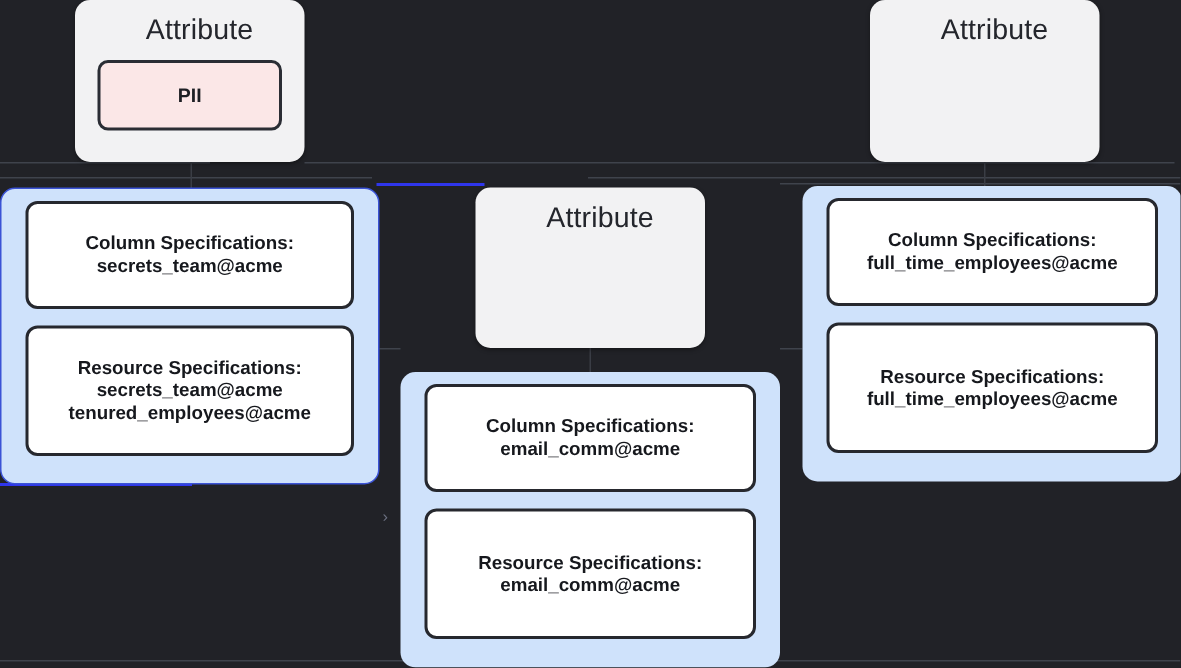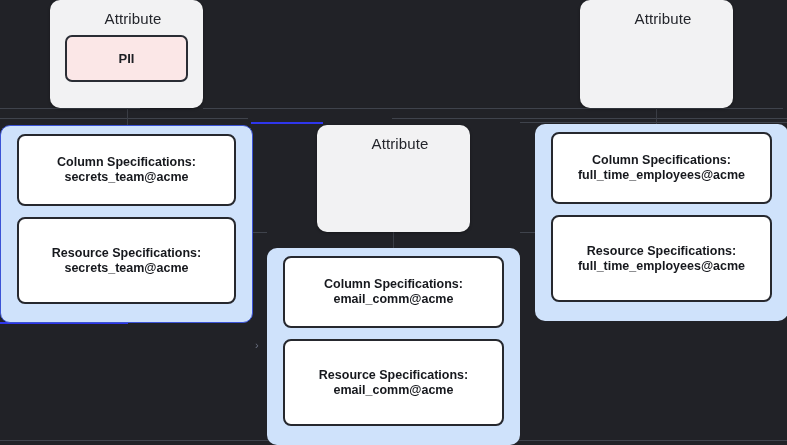--- a/index.html
+++ b/index.html
@@ -28,21 +28,21 @@
     position: absolute;
     background: #f2f2f3;
     border-radius: 10px;
     box-sizing: border-box;
     display: flex;
     flex-direction: column;
     align-items: center;
     box-shadow: 0 1px 3px rgba(0,0,0,0.35);
   }
   .attr-title {
-    font-size: 15px;
+    font-size: 19px;
     color: #24262c;
     font-weight: 400;
     margin-top: 10px;
     margin-bottom: 8px;
     letter-spacing: 0.1px;
     margin-left: 13px;
   }
   .attr-chip {
     width: 123px;
     height: 47px;
@@ -157,20 +157,21 @@
   </div>
 
   <div class="spec-group selected" style="left:0px; top:125px; width:253px; height:198px;">
     <div class="spec-box" style="height:72px;">
       <span class="ln">Column Specifications:</span>
       <span class="ln">secrets_team@acme</span>
     </div>
     <div class="spec-box" style="height:87px;">
       <span class="ln">Resource Specifications:</span>
       <span class="ln">secrets_team@acme</span>
+      <span class="ln">tenured_employees@acme</span>
     </div>
   </div>
 
   <div class="spec-group" style="left:267px; top:248px; width:253px; height:197px;">
     <div class="spec-box" style="height:72px;">
       <span class="ln">Column Specifications:</span>
       <span class="ln">email_comm@acme</span>
     </div>
     <div class="spec-box" style="height:87px;">
       <span class="ln">Resource Specifications:</span>

